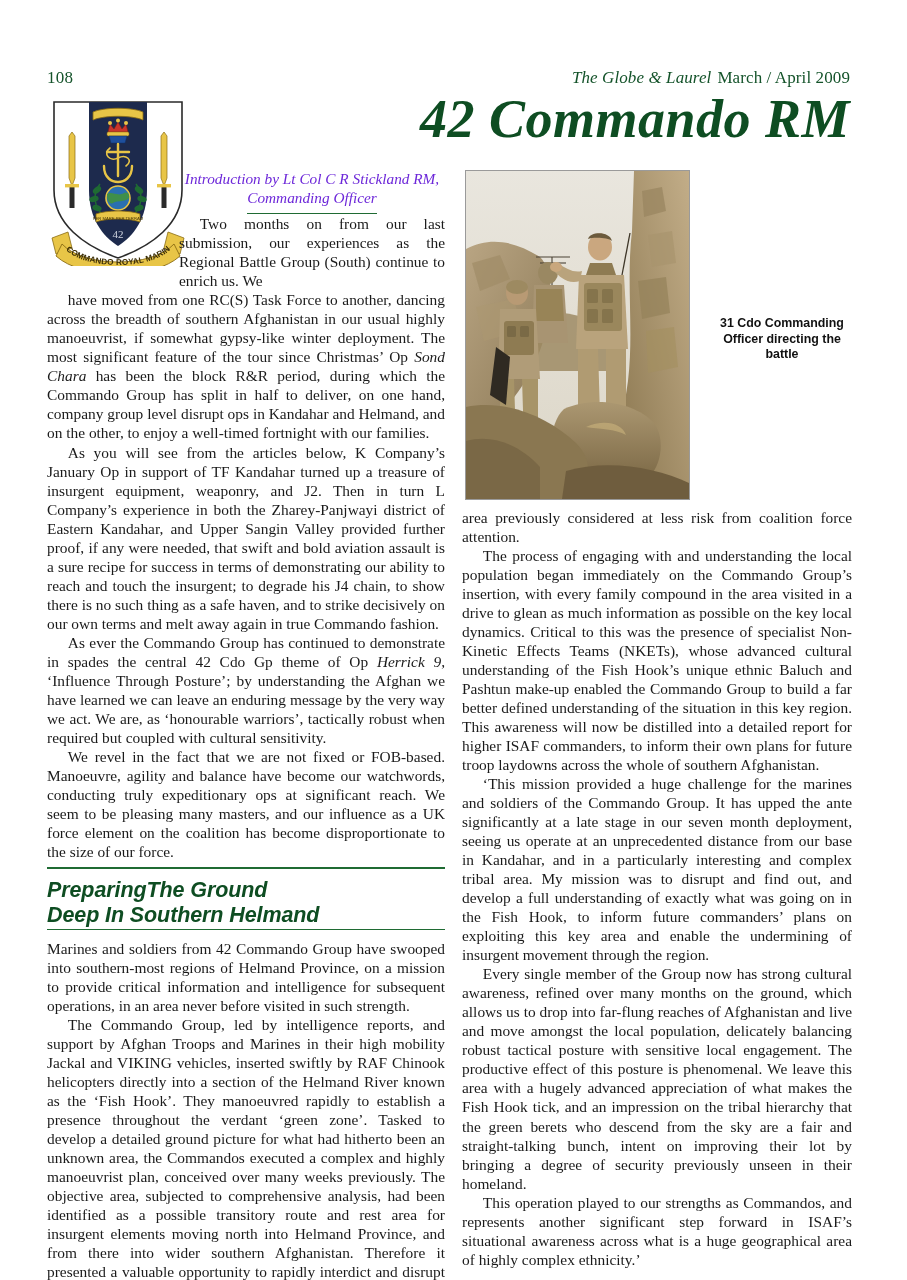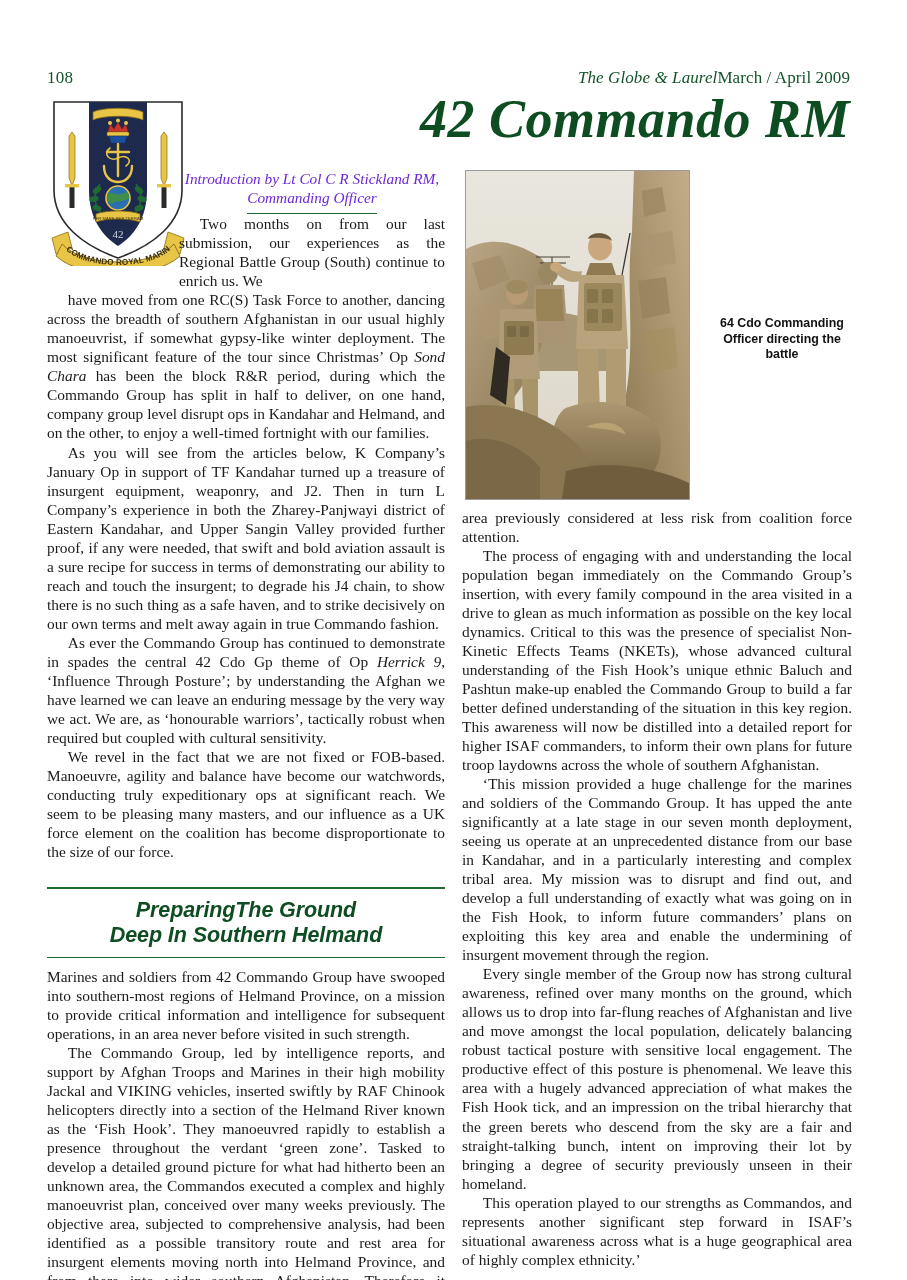--- a/index.html
+++ b/index.html
@@ -43,20 +43,21 @@
   .head-right {
     font-size: 17px;
     white-space: nowrap;
   }
   .journal-name {
     font-style: italic;
     font-family: "Liberation Serif", "DejaVu Serif", serif;
     letter-spacing: 0.1px;
   }
   .issue-date {
+    margin-left: 6px;
     letter-spacing: 0.1px;
   }
 
   
   .masthead {
     position: absolute;
     top: 92px;
     left: 47px;
     width: 803px;
     height: 80px;
@@ -129,25 +130,25 @@
   .wrap-first {
     margin-left: 132px;
     width: 266px;
   }
   .wrap-first p.body { text-indent: 1.35em; }
 
   .flow-rest { margin-top: 0; }
 
   
   .section-head {
-    margin-top: 26px;
+    margin-top: 6px;
     border-top: 2.2px solid #1f6b33;
     border-bottom: 1.6px solid #1f6b33;
-    padding: 9px 0 8px 0;
-    text-align: center;
+    padding: 9px 0 0 0;
+    text-align: left;
   }
   .section-head .line {
     display: block;
     font-family: "Liberation Sans", "DejaVu Sans", sans-serif;
     font-weight: bold;
     font-style: italic;
     font-size: 21.5px;
     color: #0e4d22;
     line-height: 1.19;
     letter-spacing: -0.1px;
@@ -348,21 +349,21 @@
       </g>
 
       <path d="M98 238 C128 224 170 232 188 252 C200 268 196 300 176 312 L96 312 C80 296 82 252 98 238 Z" fill="url(#ground)"></path>
       <path d="M120 256 C138 248 156 252 160 264 C150 258 132 258 120 256 Z" fill="#d0b87f" opacity="0.55"></path>
       <path d="M0 236 C40 228 82 246 110 272 C128 290 124 312 110 328 L0 328 Z" fill="#8a7751"></path>
       <path d="M0 270 C28 262 56 276 74 296 L74 328 L0 328 Z" fill="#7a6846"></path>
       <path d="M100 300 C140 288 190 296 223 312 L223 328 L96 328 Z" fill="#6f5d3e"></path>
     </svg>
   </div>
 
-  <div class="photo-caption">64 Cdo Commanding Officer directing the battle</div>
+  <div class="photo-caption">31 Cdo Commanding Officer directing the battle</div>
 
   <div class="col-left">
 
     <div class="byline">
       <span>Introduction by Lt Col C R Stickland RM,</span><br>
       <span class="role">Commanding Officer</span>
     </div>
 
     <div class="wrap-first">
       <p class="body">

